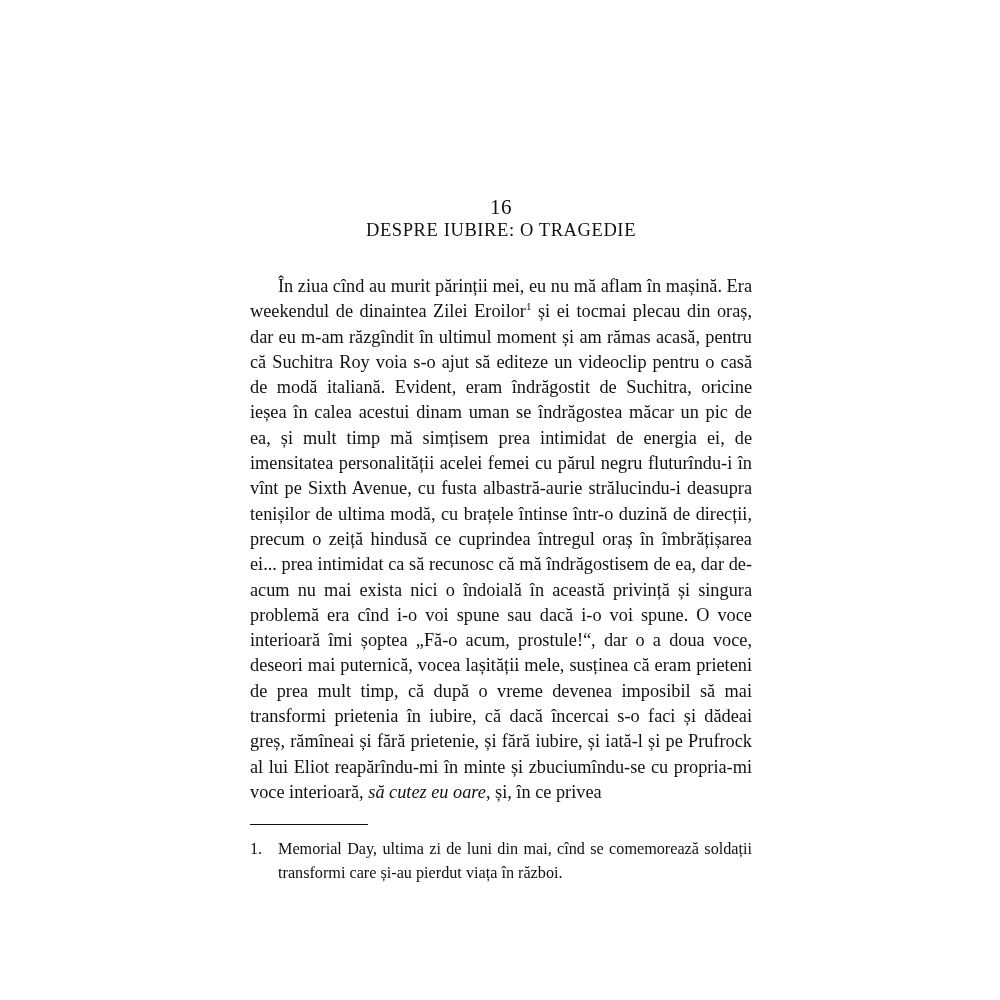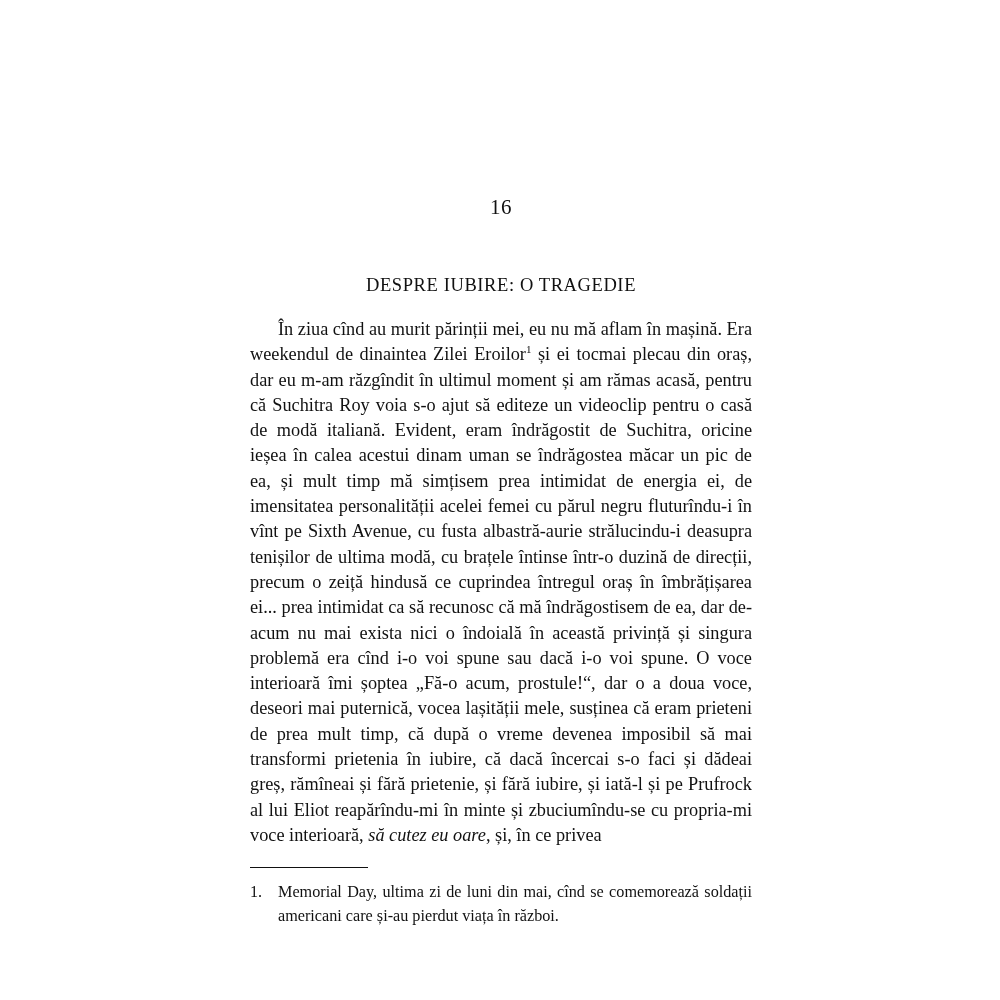--- a/index.html
+++ b/index.html
@@ -24,25 +24,24 @@
   }
   .chapter-number {
     text-align: center;
     font-size: 21px;
     margin-top: 195px;
     letter-spacing: 0.5px;
   }
   .chapter-title {
     text-align: center;
     font-size: 18.5px;
-    margin-top: 55px;
     letter-spacing: 0.6px;
   }
   .body-text {
-    margin-top: 21px;
+    margin-top: 33px;
     font-size: 18.3px;
     line-height: 25.3px;
     text-align: justify;
     text-indent: 28px;
     hyphens: manual;
   }
   .body-text .italic {
     font-style: italic;
   }
   sup {
@@ -91,19 +90,19 @@
     <div class="chapter-number">16</div>
 
     <div class="chapter-title">DESPRE IUBIRE: O TRAGEDIE</div>
 
     <p class="body-text"><span>În ziua cînd au murit părinții mei, eu nu mă aflam în mașină. Era weekendul de dinaintea Zilei Eroilor</span><sup>1</sup><span> și ei tocmai plecau din oraș, dar eu m-am răzgîndit în ultimul moment și am rămas acasă, pentru că Suchitra Roy voia s-o ajut să editeze un videoclip pentru o casă de modă italiană. Evident, eram îndrăgostit de Suchitra, oricine ieșea în calea acestui dinam uman se îndrăgostea măcar un pic de ea, și mult timp mă simțisem prea intimidat de energia ei, de imensitatea personalității acelei femei cu părul negru fluturîndu-i în vînt pe Sixth Avenue, cu fusta albastră-aurie strălucindu-i deasupra tenișilor de ultima modă, cu brațele întinse într-o duzină de direcții, precum o zeiță hindusă ce cuprindea întregul oraș în îmbrățișarea ei... prea intimidat ca să recunosc că mă îndrăgostisem de ea, dar de-acum nu mai exista nici o îndoială în această privință și singura problemă era cînd i-o voi spune sau dacă i-o voi spune. O voce interioară îmi șoptea „Fă-o acum, prostule!“, dar o a doua voce, deseori mai puternică, vocea lașității mele, susținea că eram prieteni de prea mult timp, că după o vreme devenea imposibil să mai transformi prietenia în iubire, că dacă încercai s-o faci și dădeai greș, rămîneai și fără prietenie, și fără iubire, și iată-l și pe Prufrock al lui Eliot reapărîndu-mi în minte și zbuciumîndu-se cu propria-mi voce interioară, </span><span class="italic">să cutez eu oare</span><span>, și, în ce privea</span></p>
 
     <div class="footnote-rule"></div>
 
     <div class="footnote">
       <span class="footnote-marker">1.</span>
-      <span class="footnote-body">Memorial Day, ultima zi de luni din mai, cînd se comemorează soldații americani care și-au pierdut viața în război.</span>
+      <span class="footnote-body">Memorial Day, ultima zi de luni din mai, cînd se comemorează soldații transformi care și-au pierdut viața în război.</span>
     </div>
 
   </div>
 
 
 </div>
 
 </body></html>

